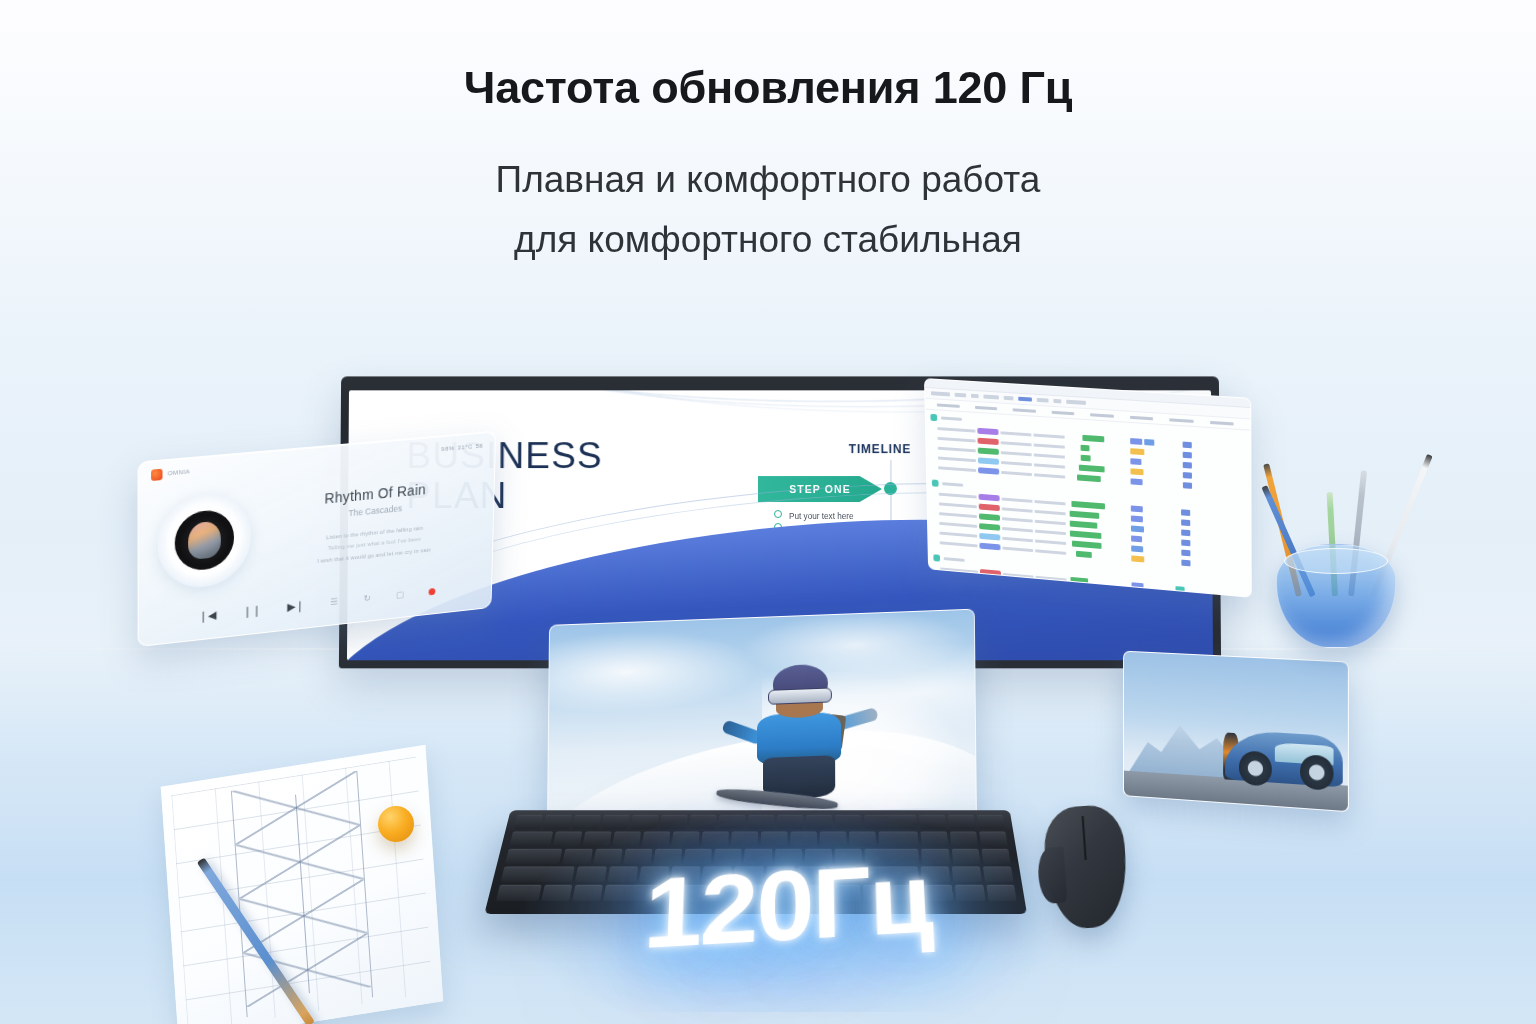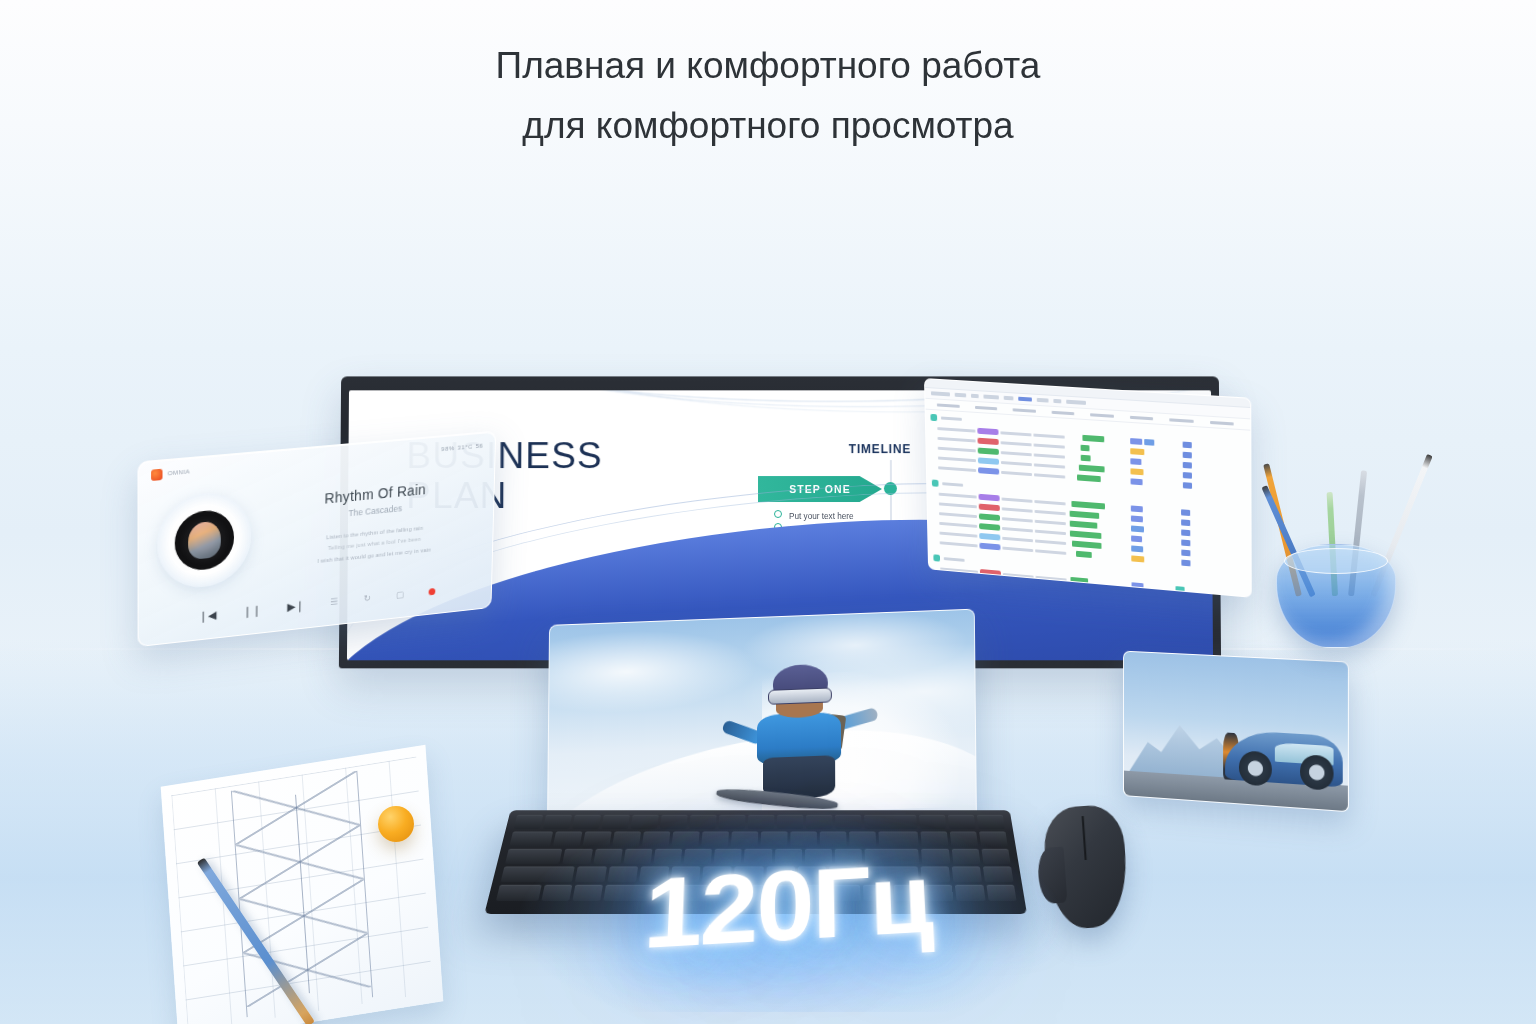--- a/index.html
+++ b/index.html
@@ -361,23 +361,24 @@
     background:radial-gradient(circle at 34% 30%, #ffd36a 0%, #f9ad22 46%, #e08b0c 100%);
     box-shadow:0 8px 16px rgba(150,110,40,.3);
   }
 </style>
 </head>
 <body>
 
 <div class="scene">
 
   <div class="headline-wrap">
+    <div class="headline">Частота обновления 120 Гц</div>
     <div class="subline">
       <span>Плавная и комфортного работа</span>
-      <span>для комфортного просмотра</span>
+      <span>для комфортного стабильная</span>
     </div>
   </div>
 
   <div class="floor-glow"></div>
   <div class="desk-line"></div>
 
   <div class="monitor">
     <div class="mon-bezel">
       <div class="mon-screen">
         <div class="swoosh"></div>

